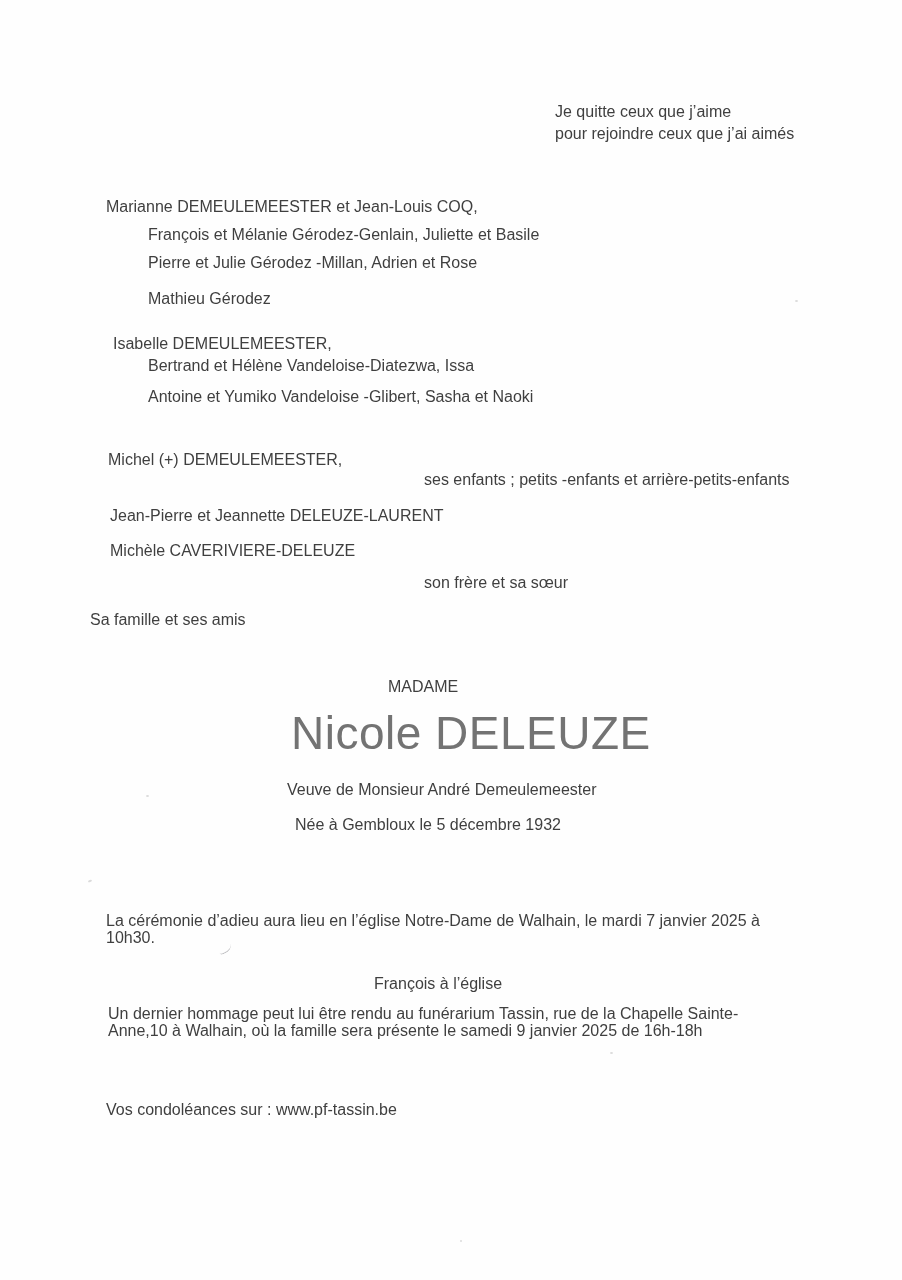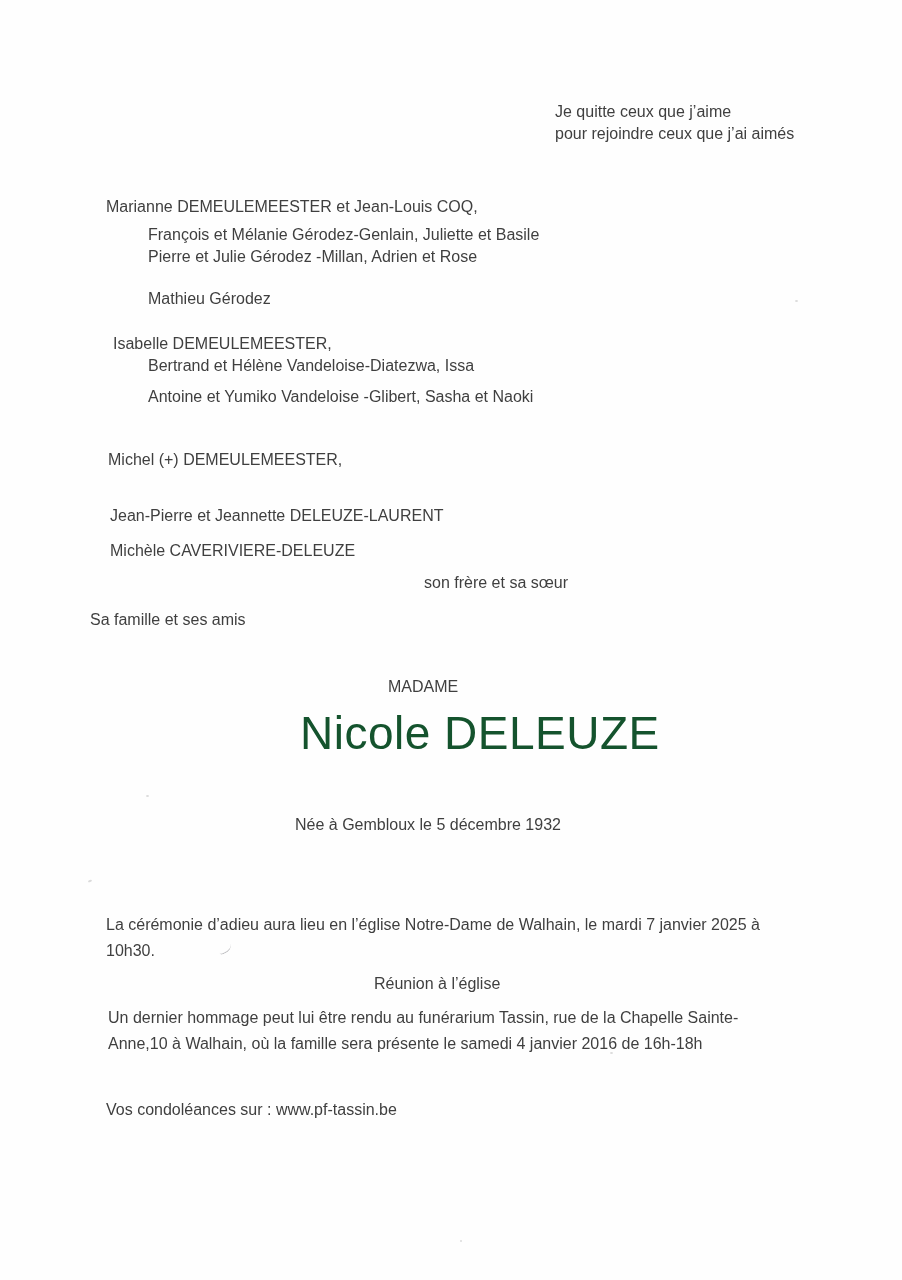--- a/index.html
+++ b/index.html
@@ -12,49 +12,49 @@
     width: 902px;
     height: 1280px;
     margin: 0 auto;
     background: #fefefe;
     color: #3f3f3f;
     font-family: "Liberation Sans", sans-serif;
     font-size: 16px;
     overflow: hidden;
   }
   .line { position: absolute; white-space: nowrap; }
-  .par  { position: absolute; line-height: 26px; }
+  .par  { position: absolute; line-height: 17px; }
 
   .epigraph      { left: 555px; top: 101px; line-height: 22px; position: absolute; }
 
   .g1-head { left: 106px; top: 198px; }
   .g1-c1   { left: 148px; top: 226px; }
-  .g1-c2   { left: 148px; top: 248px; text-align: right; }
+  .g1-c2   { left: 148px; top: 254px; text-align: right; }
   .g1-c3   { left: 148px; top: 290px; }
 
   .g2-head { left: 113px; top: 335px; }
   .g2-c1   { left: 148px; top: 357px; }
   .g2-c2   { left: 148px; top: 388px; }
 
   .g3-head { left: 108px; top: 451px; text-align: center; }
   .rel-children { left: 424px; top: 471px; }
 
   .sib1    { left: 110px; top: 507px; }
   .sib2    { left: 110px; top: 542px; }
   .rel-sib { left: 424px; top: 574px; text-align: right; }
 
   .family   { left: 90px; top: 611px; }
   .announce { left: 310px; top: 644px; }
   .madame   { left: 388px; top: 678px; }
 
   .deceased-name {
     position: absolute;
-    left: 300px; top: 706px;
+    left: 291px; top: 706px;
     font-size: 46px;
-    color: #14532d;
+    color: #737373;
     white-space: nowrap;
     letter-spacing: 0.5px;
   }
 
   .widow { left: 287px; top: 781px; }
   .birth { left: 295px; top: 816px; }
   .death { left: 299px; top: 850px; }
 
   .ceremony { left: 106px; top: 912px; width: 680px; }
   .meeting  { left: 374px; top: 975px; }
@@ -95,35 +95,37 @@
   <div class="line g1-head">Marianne DEMEULEMEESTER et Jean-Louis COQ,</div>
   <div class="line g1-c1">François et Mélanie Gérodez-Genlain, Juliette et Basile</div>
   <div class="line g1-c2">Pierre et Julie Gérodez -Millan, Adrien et Rose</div>
   <div class="line g1-c3">Mathieu Gérodez</div>
 
   <div class="line g2-head">Isabelle DEMEULEMEESTER,</div>
   <div class="line g2-c1">Bertrand et Hélène Vandeloise-Diatezwa, Issa</div>
   <div class="line g2-c2">Antoine et Yumiko Vandeloise -Glibert, Sasha et Naoki</div>
 
   <div class="line g3-head">Michel (+) DEMEULEMEESTER,</div>
+  <div class="line rel-children">ses enfants ; petits -enfants et arrière-petits-enfants</div>
 
   <div class="line sib1">Jean-Pierre et Jeannette DELEUZE-LAURENT</div>
   <div class="line sib2">Michèle CAVERIVIERE-DELEUZE</div>
   <div class="line rel-sib">son frère et sa sœur</div>
 
   <div class="line family">Sa famille et ses amis</div>
   <div class="line madame">MADAME</div>
 
   <div class="deceased-name">Nicole DELEUZE</div>
 
+  <div class="line widow">Veuve de Monsieur André Demeulemeester</div>
   <div class="line birth">Née à Gembloux le 5 décembre 1932</div>
 
   <div class="par ceremony">La cérémonie d’adieu aura lieu en l’église Notre-Dame de Walhain, le mardi 7 janvier 2025 à 10h30.</div>
-  <div class="line meeting">Réunion à l’église</div>
-  <div class="par homage">Un dernier hommage peut lui être rendu au funérarium Tassin, rue de la Chapelle Sainte-Anne,10 à Walhain, où la famille sera présente le samedi 4 janvier 2016 de 16h-18h</div>
+  <div class="line meeting">François à l’église</div>
+  <div class="par homage">Un dernier hommage peut lui être rendu au funérarium Tassin, rue de la Chapelle Sainte-Anne,10 à Walhain, où la famille sera présente le samedi 9 janvier 2025 de 16h-18h</div>
 
   <div class="line condolences">Vos condoléances sur : www.pf-tassin.be</div>
 
   <div class="speckle sp1"></div>
   <div class="speckle sp2"></div>
   <div class="speckle sp3"></div>
   <div class="speckle sp4"></div>
   <div class="speckle sp5"></div>
   <div class="squiggle"></div>
 

